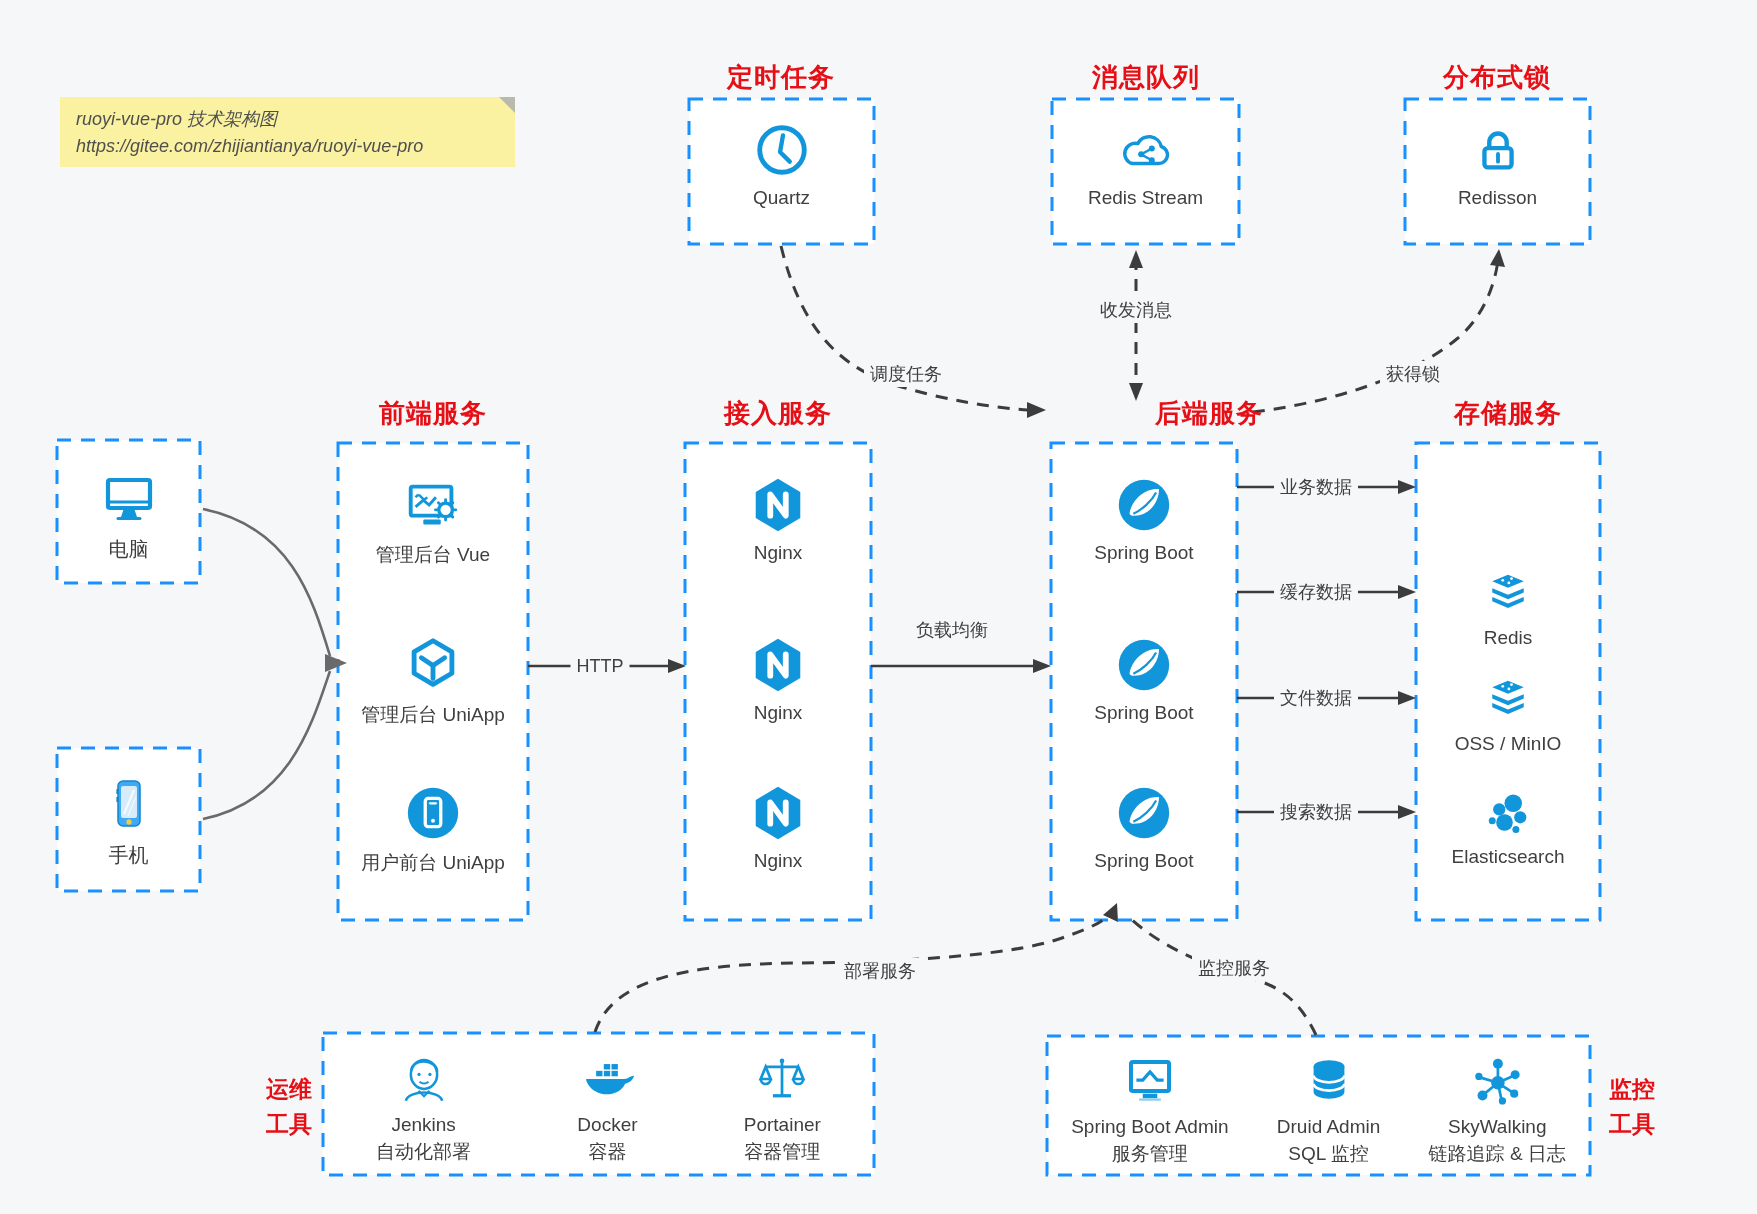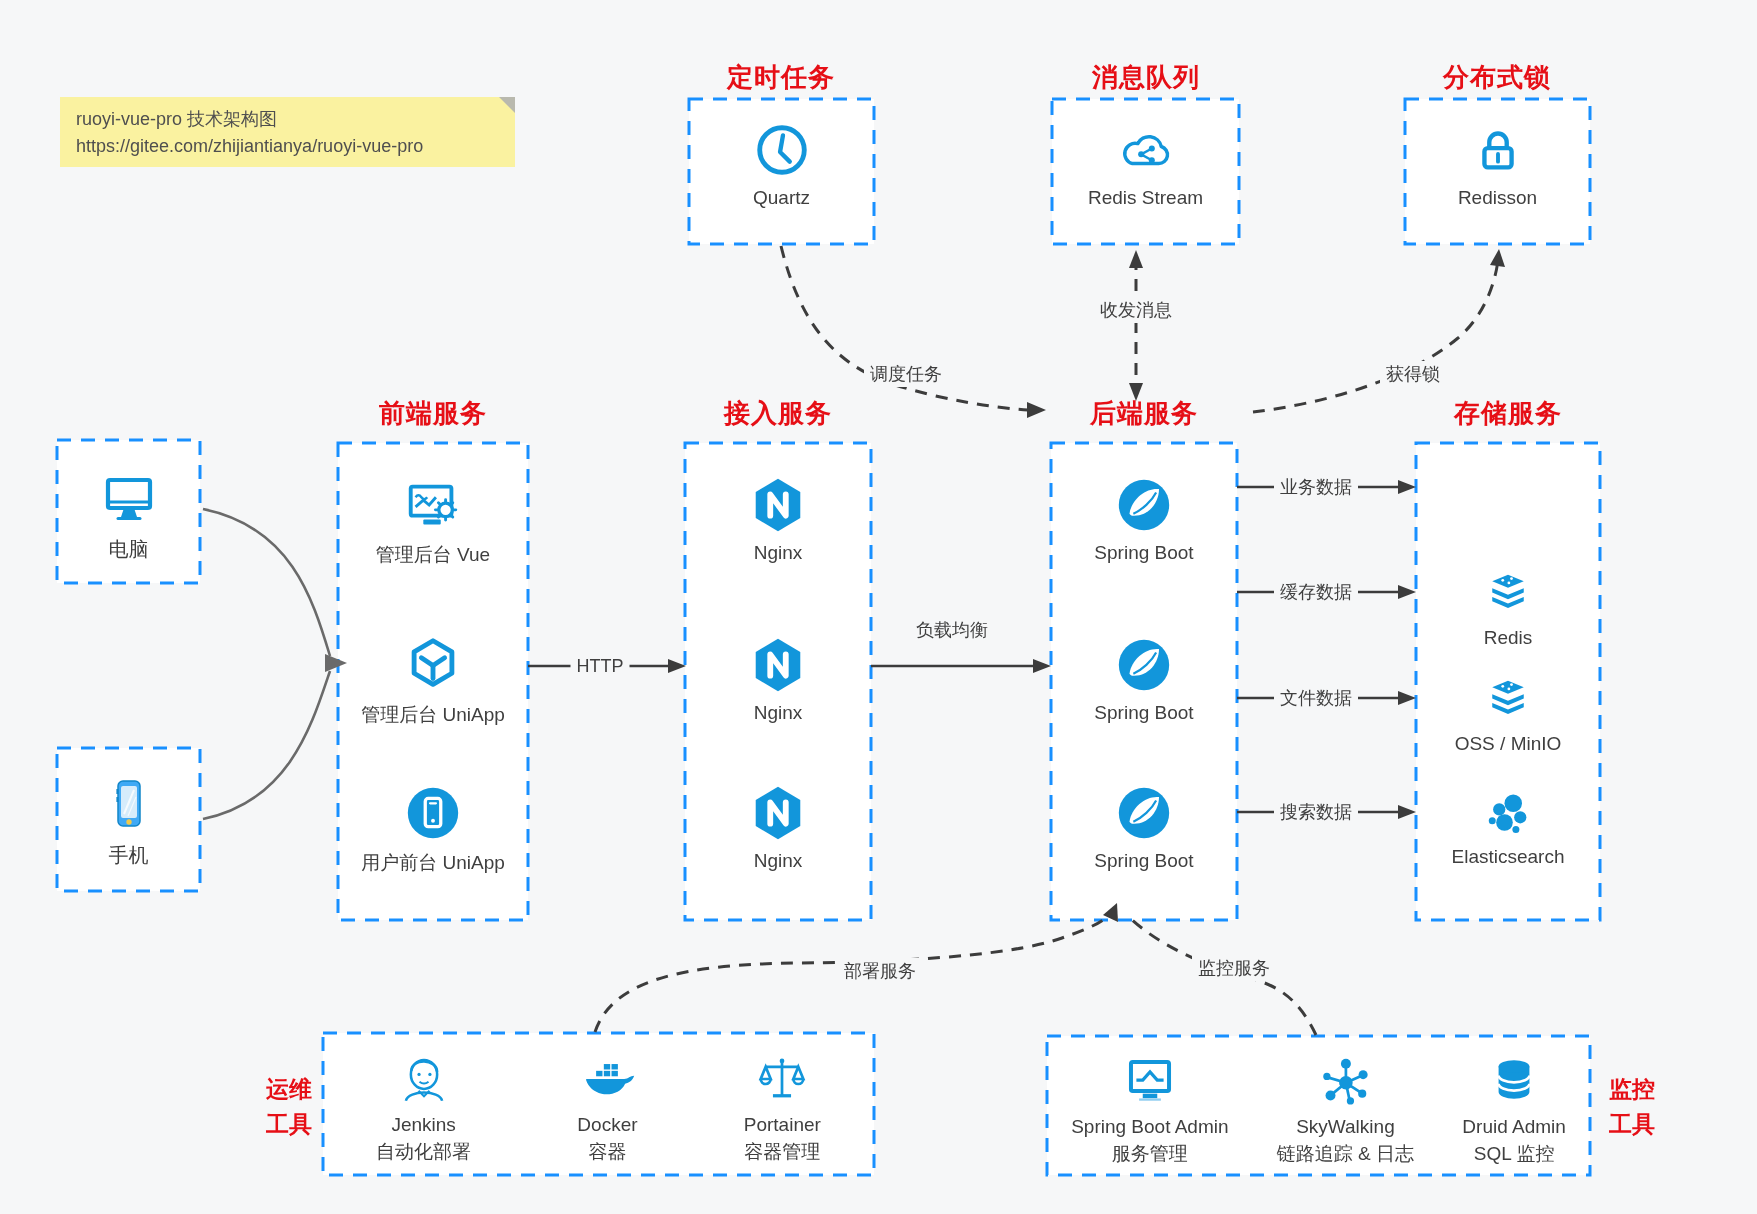--- a/index.html
+++ b/index.html
@@ -9,21 +9,21 @@
   *{box-sizing:border-box;}
   body{margin:0;background:var(--bg);font-family:"Liberation Sans","DejaVu Sans",sans-serif;}
   .stage{position:relative;width:1757px;height:1214px;background:var(--bg);overflow:hidden;}
   svg.wires{position:absolute;left:0;top:0;z-index:1;}
   .col-title{position:absolute;z-index:3;transform:translateX(-50%);font-size:26px;font-weight:bold;color:var(--red);white-space:nowrap;letter-spacing:1px;}
   .side-title{position:absolute;z-index:3;transform:translateX(-50%);font-size:23px;font-weight:bold;color:var(--red);text-align:center;line-height:1.5;white-space:nowrap;}
   .node{position:absolute;left:0;right:0;display:flex;flex-direction:column;align-items:center;gap:6px;z-index:3;}
   .node .lbl{font-size:19px;color:var(--txt);white-space:nowrap;}
   .box-holder{position:absolute;z-index:2;}
   .wire-label{position:absolute;z-index:4;transform:translate(-50%,-50%);background:var(--bg);padding:1px 6px;font-size:18px;color:var(--txt);white-space:nowrap;}
-  .note{position:absolute;left:60px;top:97px;width:455px;height:70px;background:var(--note);z-index:3;padding:9px 16px;font-size:18px;color:#4f4f4f;line-height:1.5;}
+  .note{position:absolute;left:60px;top:97px;width:455px;height:70px;background:var(--note);z-index:3;padding:9px 16px;font-size:18px;color:#4f4f4f;line-height:1.5;font-style:italic;}
   .note .fold{position:absolute;top:0;right:0;width:0;height:0;border-top:16px solid #b9b9ae;border-left:16px solid transparent;}
   .tool-items{position:absolute;z-index:3;display:flex;justify-content:space-around;align-items:flex-start;}
   .tool-item{display:flex;flex-direction:column;align-items:center;gap:4px;}
   .tool-item .nm{font-size:19px;color:var(--txt);white-space:nowrap;line-height:1.35;}
   .tool-item .ds{font-size:19px;color:var(--txt);white-space:nowrap;line-height:1.1;}
   .ic{display:block;}
 </style>
 </head>
 <body>
 
@@ -88,21 +88,21 @@
     <div>ruoyi-vue-pro 技术架构图</div>
     <div>https://gitee.com/zhijiantianya/ruoyi-vue-pro</div>
     <div class="fold"></div>
   </div>
 
   <div class="col-title" style="left:781px;top:60px;">定时任务</div>
   <div class="col-title" style="left:1146px;top:60px;">消息队列</div>
   <div class="col-title" style="left:1497px;top:60px;">分布式锁</div>
   <div class="col-title" style="left:433px;top:396px;">前端服务</div>
   <div class="col-title" style="left:778px;top:396px;">接入服务</div>
-  <div class="col-title" style="left:1144px;top:396px;text-align:right;">后端服务</div>
+  <div class="col-title" style="left:1209px;top:396px;text-align:right;">后端服务</div>
   <div class="col-title" style="left:1508px;top:396px;">存储服务</div>
 
   <div class="side-title" style="left:289px;top:1072px;">
     <div>运维</div>
     <div>工具</div>
   </div>
   <div class="side-title" style="left:1632px;top:1072px;">
     <div>监控</div>
     <div>工具</div>
   </div>
@@ -355,50 +355,50 @@
         <rect x="11" y="11" width="42" height="32" rx="2" fill="#fff" stroke="#1296db" stroke-width="4.4"></rect>
         <path d="M17 31 h7 l8 -9 8 9 h7" fill="none" stroke="#1296db" stroke-width="3.6"></path>
         <rect x="24" y="46" width="16" height="5" fill="#1296db"></rect>
         <line x1="20" y1="52.5" x2="44" y2="52.5" stroke="#8fcdf0" stroke-width="2.5"></line>
       </svg>
       <span class="nm">Spring Boot Admin</span>
       <span class="ds">服务管理</span>
     </div>
     <div class="tool-item">
       <svg class="ic" width="58" height="58" viewBox="0 0 64 64">
+        <path d="M15 16 V44 a17 7.5 0 0 0 34 0 V16" fill="#1296db"></path>
+        <ellipse cx="32" cy="16" rx="17" ry="7" fill="#1296db"></ellipse>
+        <path d="M15 26 a17 7.5 0 0 0 34 0" fill="none" stroke="#fff" stroke-width="3"></path>
+        <path d="M15 35 a17 7.5 0 0 0 34 0" fill="none" stroke="#fff" stroke-width="3"></path>
+      </svg>
+      <span class="nm">Druid Admin</span>
+      <span class="ds">SQL 监控</span>
+    </div>
+    <div class="tool-item">
+      <svg class="ic" width="58" height="58" viewBox="0 0 64 64">
         <g stroke="#1296db" stroke-width="3">
           <line x1="33" y1="34" x2="33" y2="14"></line>
             <line x1="33" y1="34" x2="51" y2="26"></line>
           <line x1="33" y1="34" x2="50" y2="45"></line>
             <line x1="33" y1="34" x2="37" y2="53"></line>
           <line x1="33" y1="34" x2="17" y2="47"></line>
             <line x1="33" y1="34" x2="13" y2="28"></line>
         </g>
         <g fill="#1296db">
           <circle cx="33" cy="34" r="7.5"></circle>
             <circle cx="33" cy="13" r="5.5"></circle>
           <circle cx="52" cy="25" r="5"></circle>
             <circle cx="51" cy="46" r="4.5"></circle>
           <circle cx="38" cy="54" r="4"></circle>
             <circle cx="16" cy="48" r="5.5"></circle>
           <circle cx="12" cy="27" r="4"></circle>
         </g>
       </svg>
       <span class="nm">SkyWalking</span>
       <span class="ds">链路追踪 &amp; 日志</span>
-    </div>
-    <div class="tool-item">
-      <svg class="ic" width="58" height="58" viewBox="0 0 64 64">
-        <path d="M15 16 V44 a17 7.5 0 0 0 34 0 V16" fill="#1296db"></path>
-        <ellipse cx="32" cy="16" rx="17" ry="7" fill="#1296db"></ellipse>
-        <path d="M15 26 a17 7.5 0 0 0 34 0" fill="none" stroke="#fff" stroke-width="3"></path>
-        <path d="M15 35 a17 7.5 0 0 0 34 0" fill="none" stroke="#fff" stroke-width="3"></path>
-      </svg>
-      <span class="nm">Druid Admin</span>
-      <span class="ds">SQL 监控</span>
     </div>
   </div>
 
   <div class="wire-label" style="left:906px;top:374px;">调度任务</div>
   <div class="wire-label" style="left:1136px;top:310px;">收发消息</div>
   <div class="wire-label" style="left:1413px;top:374px;">获得锁</div>
   <div class="wire-label" style="left:600px;top:666px;">HTTP</div>
   <div class="wire-label" style="left:952px;top:630px;text-align:center;">负载均衡</div>
   <div class="wire-label" style="left:1316px;top:487px;">业务数据</div>
   <div class="wire-label" style="left:1316px;top:592px;">缓存数据</div>

